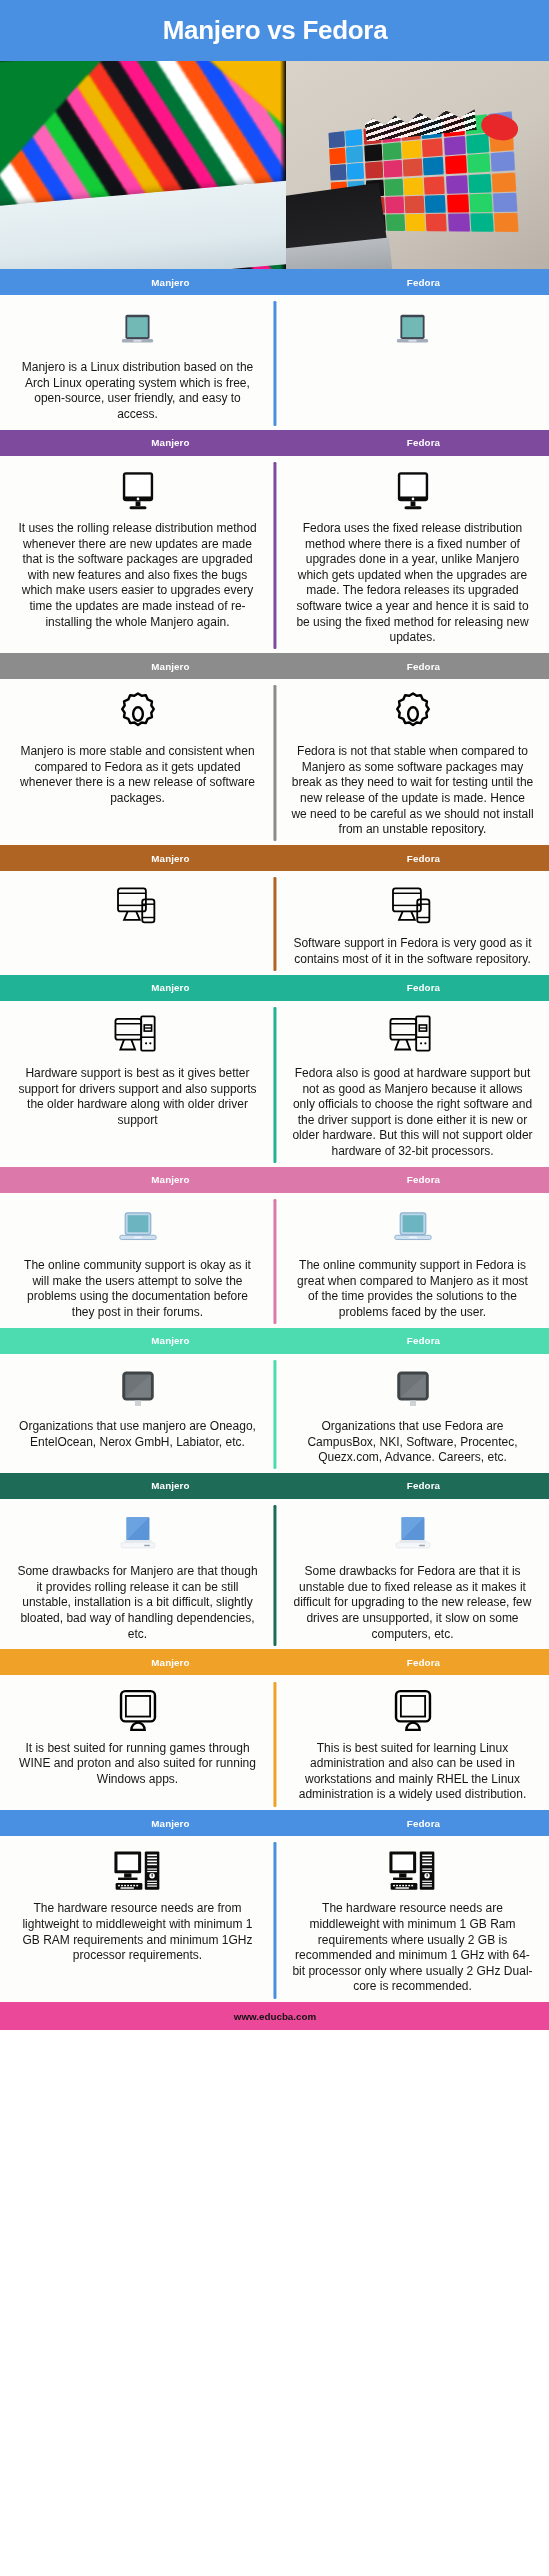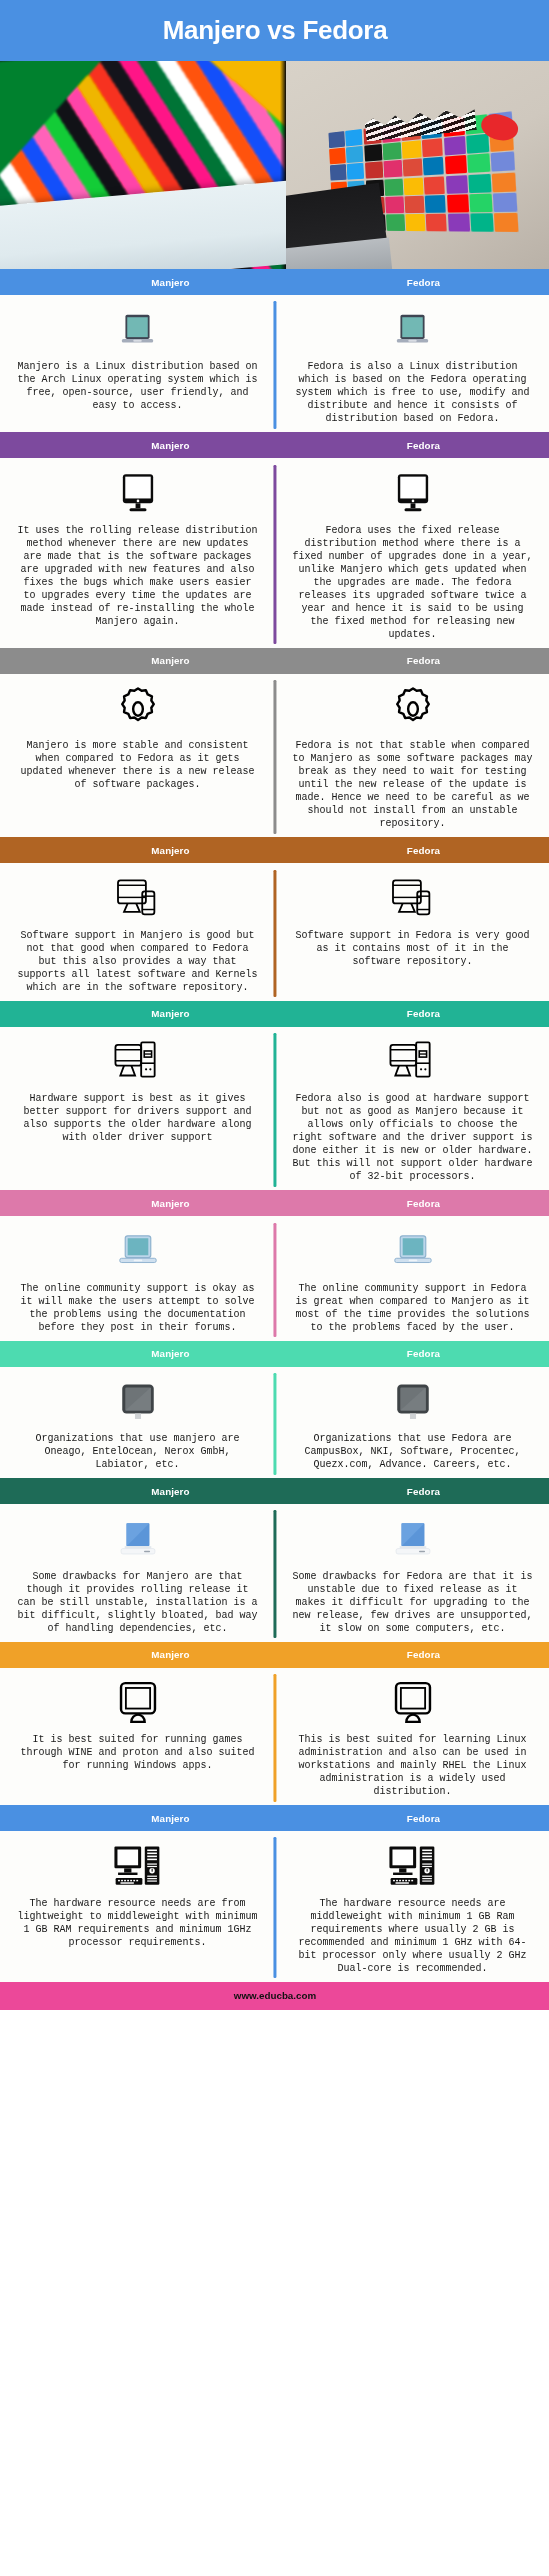--- a/index.html
+++ b/index.html
@@ -155,25 +155,25 @@
     align-items: center;
   }
   .icon-wrap {
     height: 53px;
     display: flex;
     align-items: center;
     justify-content: center;
     margin-bottom: 3.7px;
   }
   .desc {
-    font-size: 10px;
+    font-size: 12px;
     line-height: 1.3;
     color: #161616;
     text-align: center;
-    font-family: Liberation Mono, monospace;
+    font-family: Liberation Sans, sans-serif;
   }
   .divider {
     position: absolute;
     left: 50%;
     transform: translateX(-50%);
     width: 3.1px;
     top: 6.1px;
     bottom: 3.7px;
     border-radius: 1.2px;
   }
@@ -295,21 +295,20 @@
         <div class="divider" style="background:#4a90e2"></div>
         <div class="col">
           <div class="icon-wrap">
             <svg width="39" height="35" viewBox="0 0 64 58">
       <rect x="12" y="3" width="40" height="40" rx="3" fill="#3e4552"></rect>
       <rect x="15" y="7" width="34" height="33" fill="#72b8b4"></rect>
       <rect x="6" y="43" width="52" height="6" rx="2.5" fill="#a5adbb"></rect>
       <rect x="25" y="44.5" width="14" height="3" rx="1.5" fill="#d9dde4"></rect>
     </svg>
           </div>
-          <div class="desc">Fedora is also a Linux distribution which is based on the Fedora operating system which is free to use, modify and distribute and hence it consists of distribution based on Fedora.</div>
         </div>
       </div>
       <div class="bar" style="background: rgb(125, 74, 158);">
         <div class="cell">Manjero</div>
         <div class="cell">Fedora</div>
       </div>
       <div class="cmp">
         <div class="col">
           <div class="icon-wrap">
             <svg width="38" height="40" viewBox="0 0 62 66">
@@ -371,21 +370,20 @@
             <svg width="48" height="40" viewBox="0 0 78 66">
       <rect x="6" y="4" width="46" height="38" rx="4" fill="none" stroke="#000" stroke-width="3"></rect>
       <line x1="6" y1="12" x2="52" y2="12" stroke="#000" stroke-width="2.4"></line>
       <line x1="6" y1="32" x2="52" y2="32" stroke="#000" stroke-width="2.4"></line>
       <path d="M22 42 l-6 14 h26 l-6 -14" fill="none" stroke="#000" stroke-width="3"></path>
       <rect x="46" y="22" width="20" height="38" rx="4" fill="none" stroke="#000" stroke-width="3"></rect>
       <line x1="46" y1="30" x2="66" y2="30" stroke="#000" stroke-width="2.4"></line>
       <line x1="46" y1="52" x2="66" y2="52" stroke="#000" stroke-width="2.4"></line>
     </svg>
           </div>
-          <div class="desc">Software support in Manjero is good but not that good when compared to Fedora but this also provides a way that supports all latest software and Kernels which are in the software repository.</div>
         </div>
         <div class="divider" style="background:#b06423"></div>
         <div class="col">
           <div class="icon-wrap">
             <svg width="48" height="40" viewBox="0 0 78 66">
       <rect x="6" y="4" width="46" height="38" rx="4" fill="none" stroke="#000" stroke-width="3"></rect>
       <line x1="6" y1="12" x2="52" y2="12" stroke="#000" stroke-width="2.4"></line>
       <line x1="6" y1="32" x2="52" y2="32" stroke="#000" stroke-width="2.4"></line>
       <path d="M22 42 l-6 14 h26 l-6 -14" fill="none" stroke="#000" stroke-width="3"></path>
       <rect x="46" y="22" width="20" height="38" rx="4" fill="none" stroke="#000" stroke-width="3"></rect>

